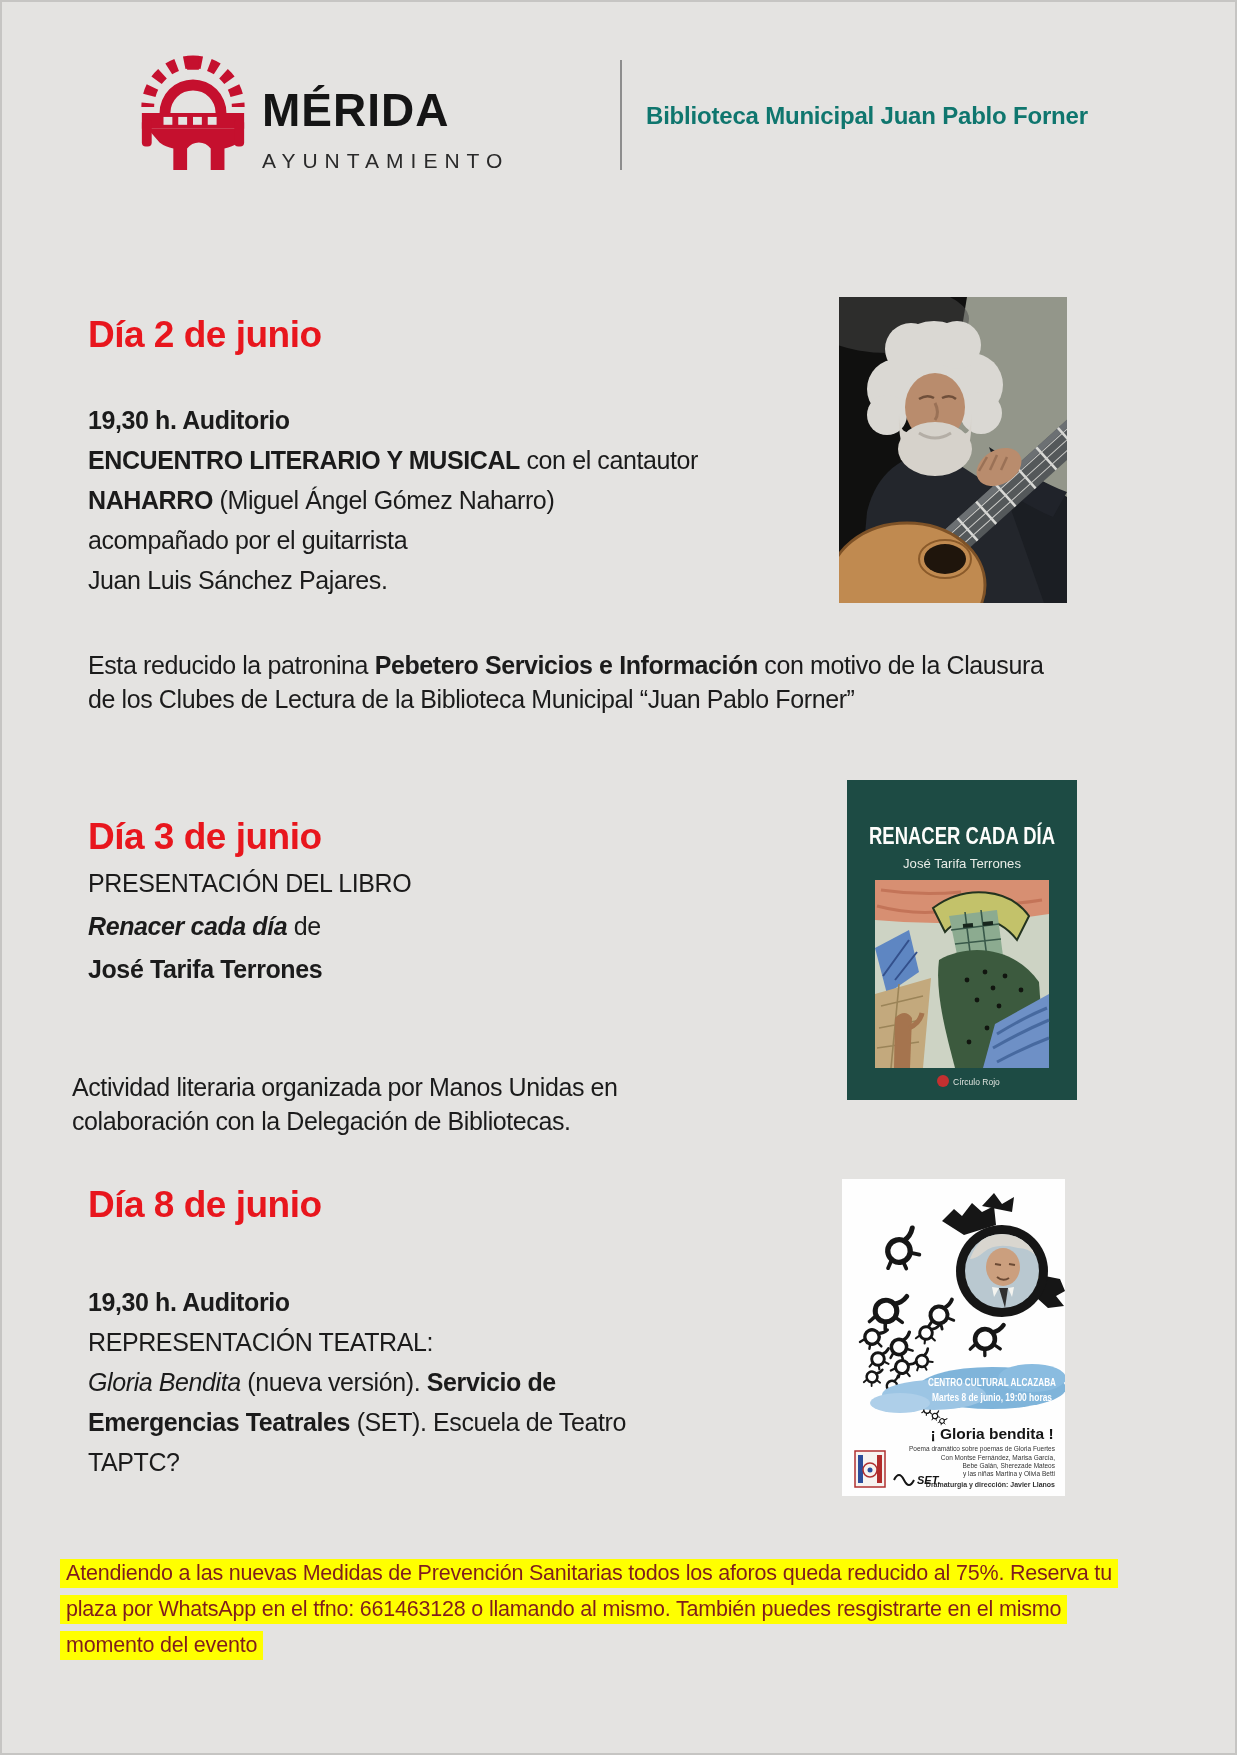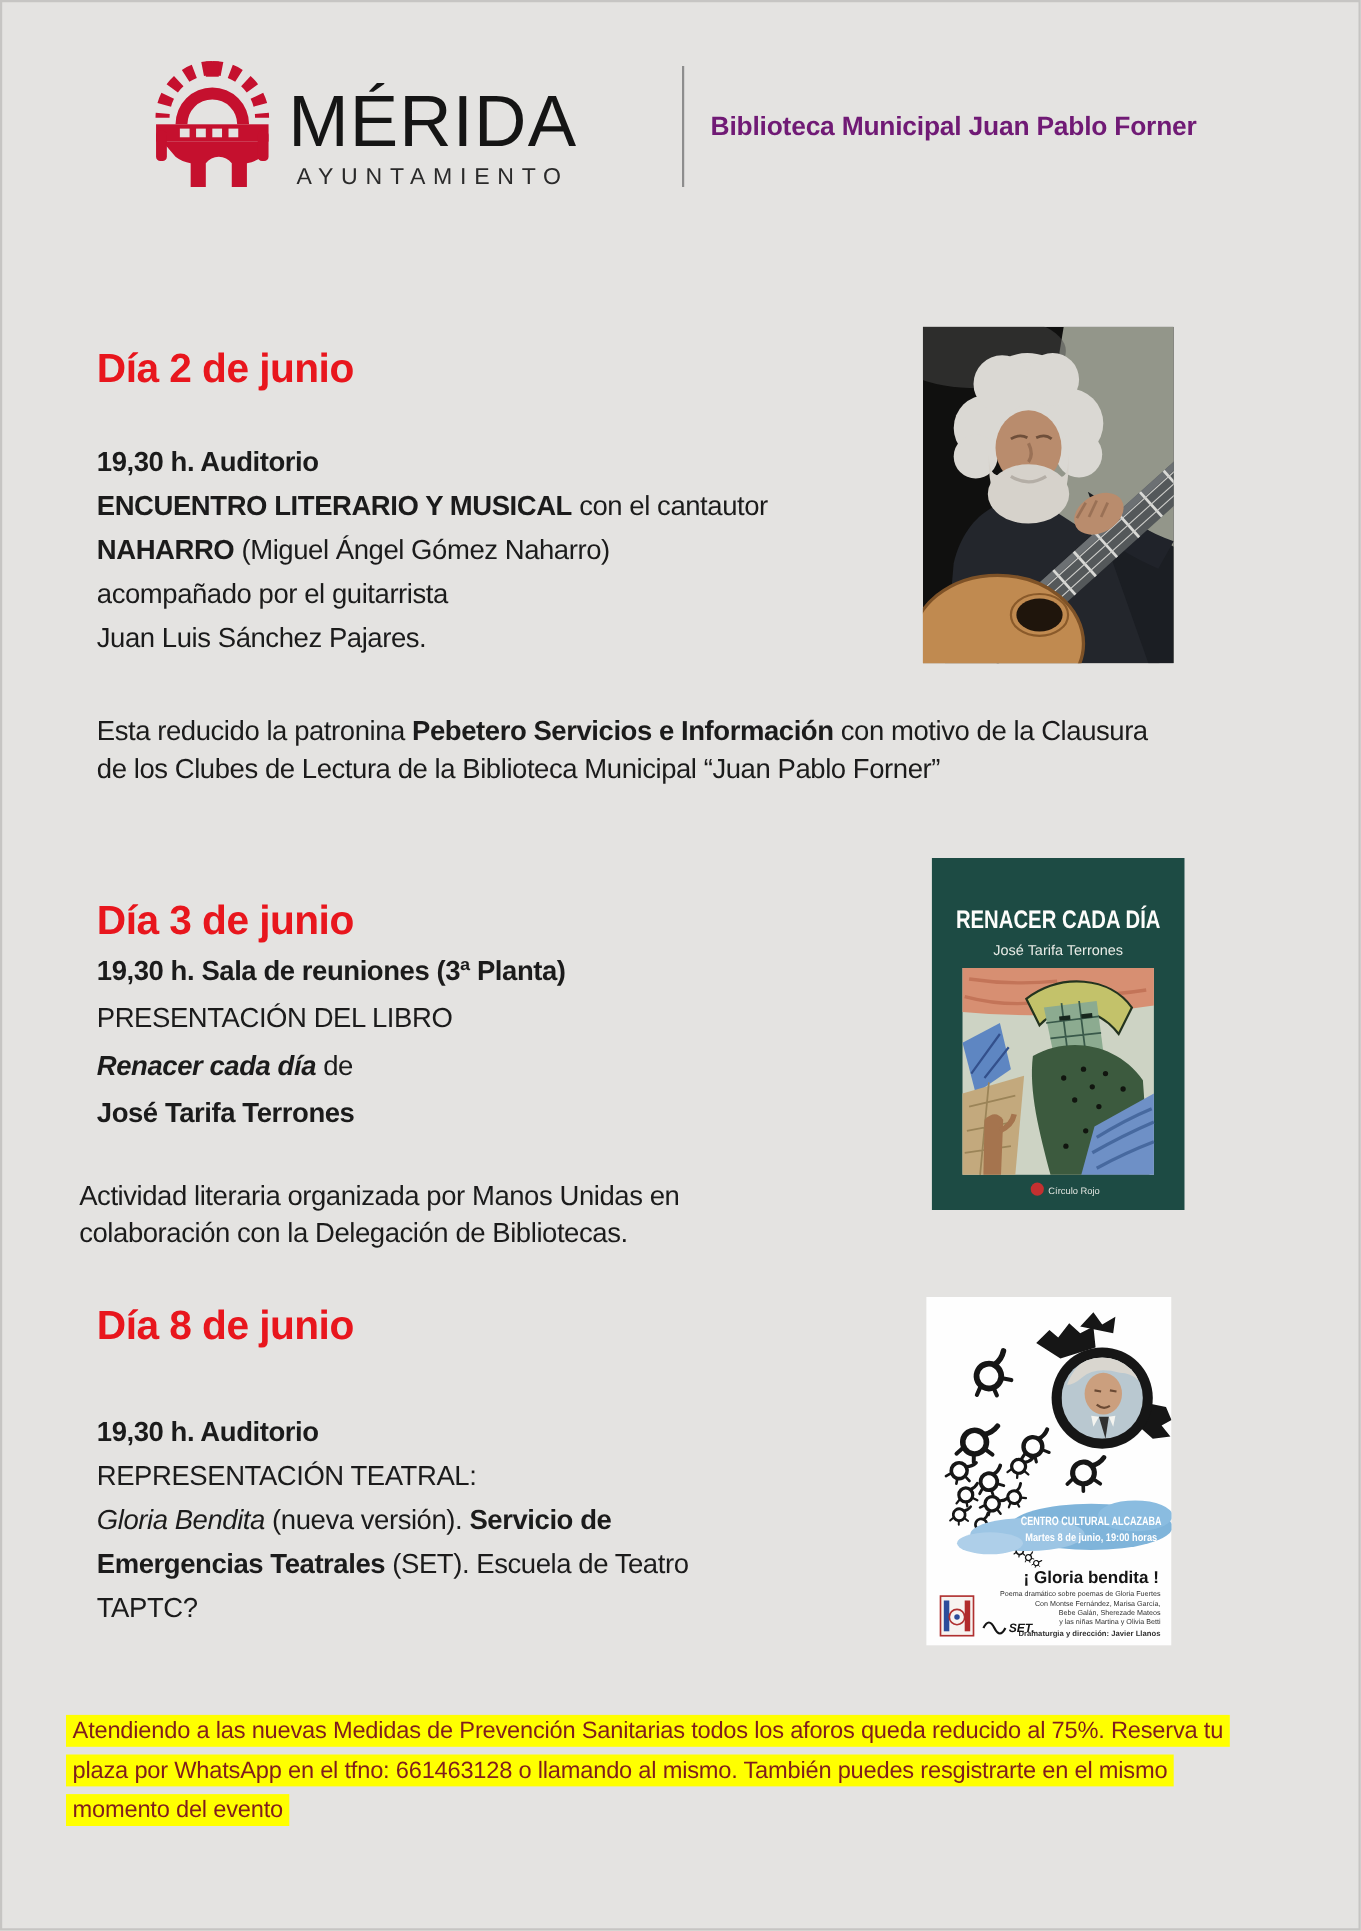--- a/index.html
+++ b/index.html
@@ -5,24 +5,24 @@
   html,body{margin:0;padding:0;background:#cfcfcd;}
   .page{
     position:relative;width:1237px;height:1755px;margin:0 auto;
     background:#e4e3e1;overflow:hidden;
     font-family:"Liberation Sans",sans-serif;color:#1b1b1b;
     box-shadow:inset 0 0 0 2px #c6c5c3;
   }
   .abs{position:absolute;}
 
   
-  .city-name{font-size:66px;font-weight:normal;line-height:64px;letter-spacing:1px;color:#151515;}
+  .city-name{font-size:46px;font-weight:bold;line-height:64px;letter-spacing:1px;color:#151515;}
   .city-sub{font-size:21px;letter-spacing:7px;margin-top:7px;text-align:center;color:#2a2a2a;}
   .header-divider{width:2px;height:110px;background:#8d8d8d;}
-  .library-name{font-size:24px;font-weight:bold;letter-spacing:-0.2px;color:#701a75;}
+  .library-name{font-size:24px;font-weight:bold;letter-spacing:-0.2px;color:#0f766e;}
 
   
   .day-heading{font-size:37px;font-weight:bold;color:#e8161d;letter-spacing:-0.5px;white-space:nowrap;}
   .details{font-size:25px;letter-spacing:-0.4px;line-height:40px;white-space:nowrap;}
   .details-tall{line-height:43px;}
   .note{font-size:25px;letter-spacing:-0.4px;line-height:34px;white-space:nowrap;}
   .b{font-weight:bold;}
   .i{font-style:italic;}
 
   
@@ -127,21 +127,20 @@
       <g stroke="#9a7156" stroke-width="2.5" fill="none">
         <path d="M148,160 l-8,14"></path>
           <path d="M158,158 l-7,15"></path>
           <path d="M168,160 l-6,13"></path>
       </g>
     </svg>
   </div>
 
   <div class="abs day-heading" style="left:88px;top:772px;margin-top:44px;">Día 3 de junio</div>
   <div class="abs details details-tall" style="left:88px;top:862px;">
-      <div class="t-line"><span class="b">19,30 h. Sala de reuniones (3ª Planta)</span></div>
       <div class="t-line"><span>PRESENTACIÓN DEL LIBRO</span></div>
       <div class="t-line"><span class="b i">Renacer cada día</span><span> de</span></div>
       <div class="t-line"><span class="b">José Tarifa Terrones</span></div>
     </div>
   <div class="abs note" style="left:72px;top:1070px;">
       <div class="t-line"><span>Actividad literaria organizada por Manos Unidas en</span></div>
       <div class="t-line"><span>colaboración con la Delegación de Bibliotecas.</span></div>
     </div>
 
   <div class="abs" style="left:847px;top:780px;width:230px;height:320px;">

